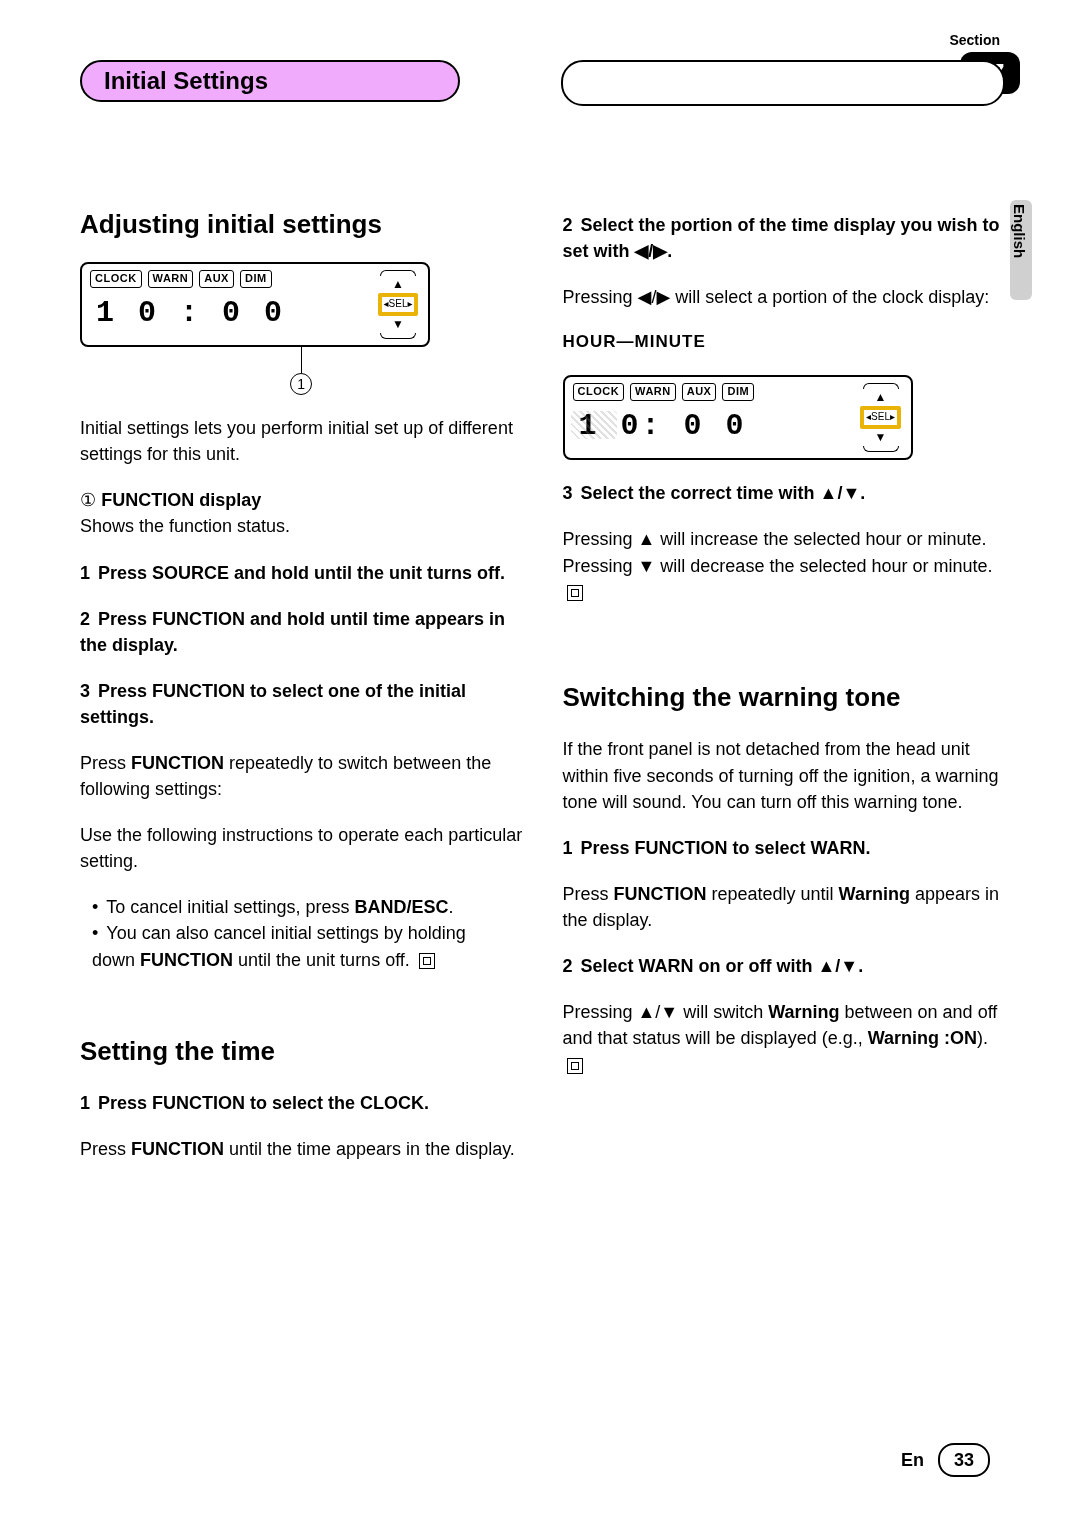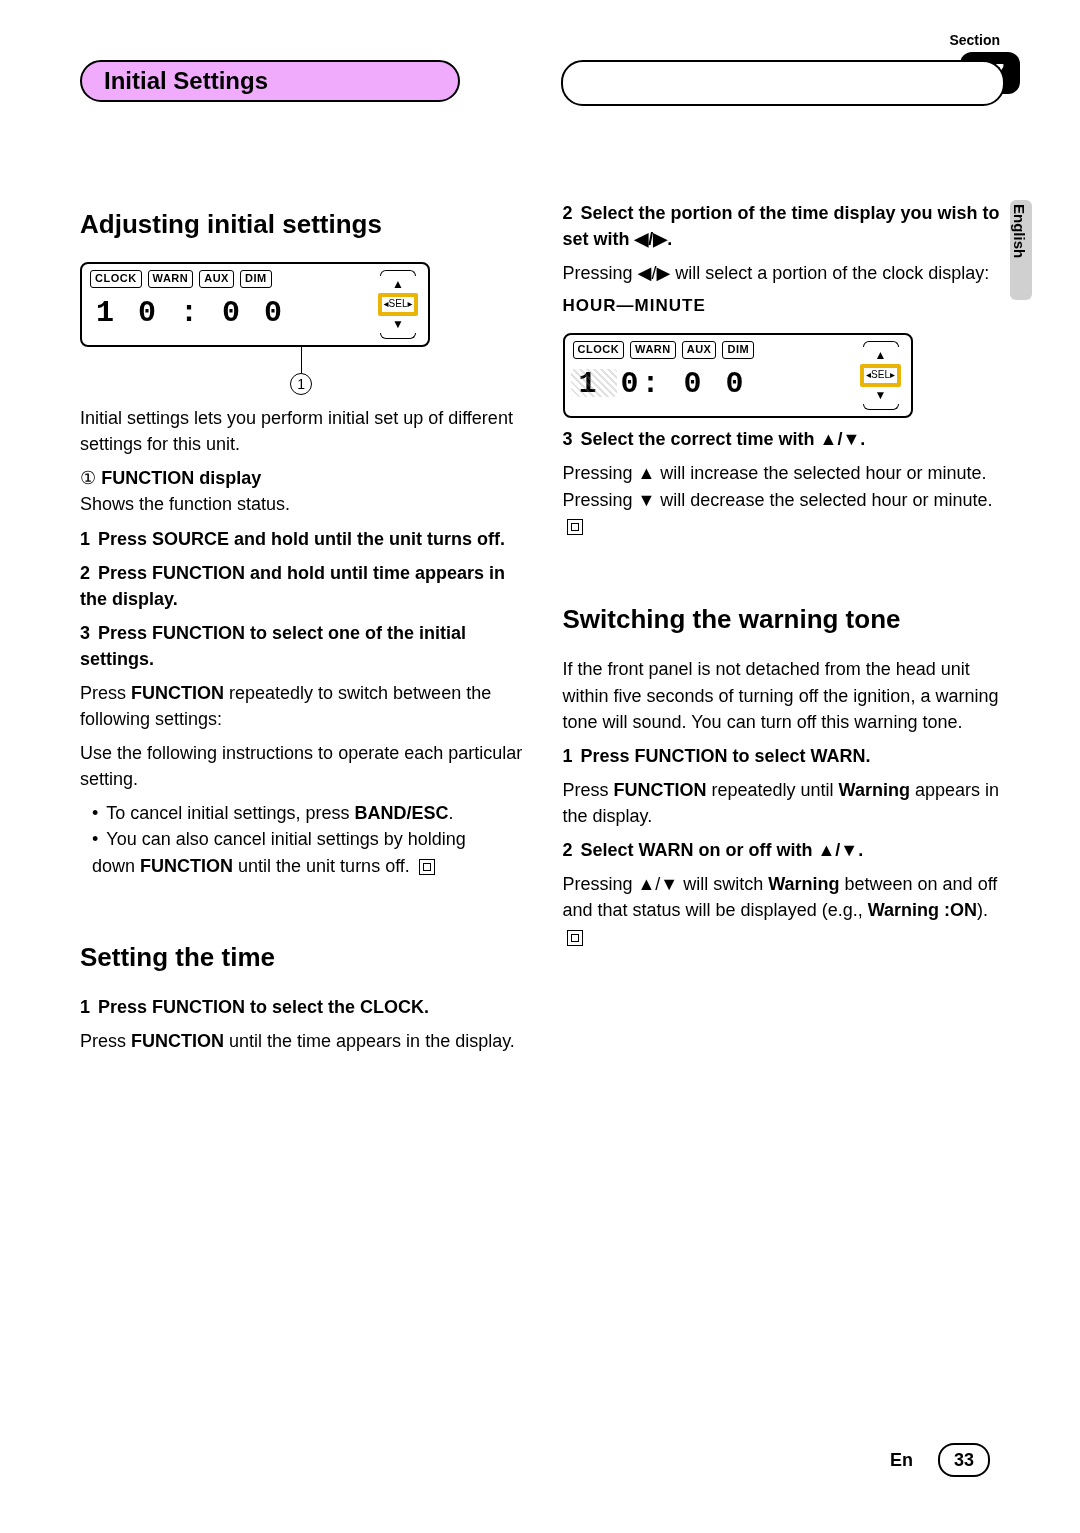--- a/index.html
+++ b/index.html
@@ -7,21 +7,21 @@
   .section-label{position:absolute;right:80px;top:32px;font-size:14px;font-weight:bold}
   .section-tab{position:absolute;right:60px;top:52px;width:60px;height:42px;background:#000;border-radius:12px 12px 12px 12px;color:#fff;text-align:center;font-size:26px;font-weight:bold;line-height:42px}
   .lang-tab{position:absolute;right:48px;top:200px;width:22px;height:100px;background:#d0d0d0;border-radius:6px}
   .lang-tab span{display:block;transform:rotate(90deg);transform-origin:left top;position:absolute;left:18px;top:4px;font-size:15px;font-weight:bold;white-space:nowrap}
   .head-bar{margin-top:10px;height:42px;position:relative}
   .head-pill{position:absolute;left:0;top:0;height:42px;width:380px;border:2px solid #000;border-radius:22px;display:flex;align-items:center;padding-left:22px;font-size:24px;font-weight:bold;box-sizing:border-box;background:#f0abfc}
   .head-right-pill{position:absolute;right:0;top:0;height:42px;width:440px;border:2px solid #000;border-radius:22px;background:#fff}
   .columns{display:flex;gap:40px;margin-top:90px}
   .col{flex:1;min-width:0;font-size:18px;line-height:1.45}
   h1.sec{font-size:26px;font-weight:bold;margin:14px 0 18px}
-  p{margin:8px 0}
+  p{margin:20px 0}
   .bold{font-weight:bold}
   .step-lead{font-weight:bold;margin-right:8px}
   .seq{font-weight:bold;letter-spacing:1px;font-size:17px}
   ul.bul{list-style:none;padding:0;margin:6px 12px}
   ul.bul li:before{content:"•";margin-right:8px}
   .circ{display:inline-block;width:20px;height:20px;border:1.5px solid #000;border-radius:50%;text-align:center;font-size:14px;line-height:20px;vertical-align:middle}
   .endmark{display:inline-block;width:14px;height:14px;border:1.5px solid #000;vertical-align:middle;margin-left:4px;position:relative}
   .endmark:after{content:"";position:absolute;inset:3px;border:1px solid #000}
   
   .lcd-wrap{margin:14px 0 4px}
@@ -30,21 +30,21 @@
   .seg{border:1.2px solid #000;border-radius:3px;padding:0 4px;font-size:11px;font-weight:bold;letter-spacing:0.5px;background:#fff}
   .seg.out{text-shadow:0.5px 0 #fff,-0.5px 0 #fff}
   .lcd-time{font-family:"Courier New",monospace;font-size:30px;font-weight:bold;letter-spacing:3px;margin-top:4px;margin-left:6px}
   .lcd-right{position:absolute;right:8px;top:6px;bottom:6px;width:44px;display:flex;flex-direction:column;justify-content:space-between;align-items:center}
   .selpad{font-size:10px;border:4px solid #eab308;border-radius:2px;padding:0 2px}
   .lcd .tri{font-size:12px}
   .lcd .curve{width:34px;height:12px;border:1.2px solid #000;border-top:none;border-radius:0 0 20px 20px}
   .lcd .curve.up{border:1.2px solid #000;border-bottom:none;border-radius:20px 20px 0 0}
   .callout{display:flex;flex-direction:column;align-items:center;margin-bottom:10px}
   .callout .line{width:1px;height:26px;background:#000}
-  .footer{position:absolute;right:90px;bottom:56px;display:flex;align-items:center;gap:25px;font-size:18px}
+  .footer{position:absolute;right:90px;bottom:56px;display:flex;align-items:center;gap:14px;font-size:18px}
   .footer .pg{width:48px;height:30px;border:2px solid #000;border-radius:16px;display:flex;align-items:center;justify-content:center;font-weight:bold}
   .blink-hours{text-decoration:none;position:relative}
   .blink-hours:before{content:"";position:absolute;left:-8px;top:2px;width:46px;height:28px;background:repeating-linear-gradient(45deg,#888 0 2px,transparent 2px 5px);opacity:.25;border-radius:4px}
   .spacer-lg{height:40px}
 </style>
 </head>
 <body>
 
 <div class="page">
   <div class="section-label">Section</div>

